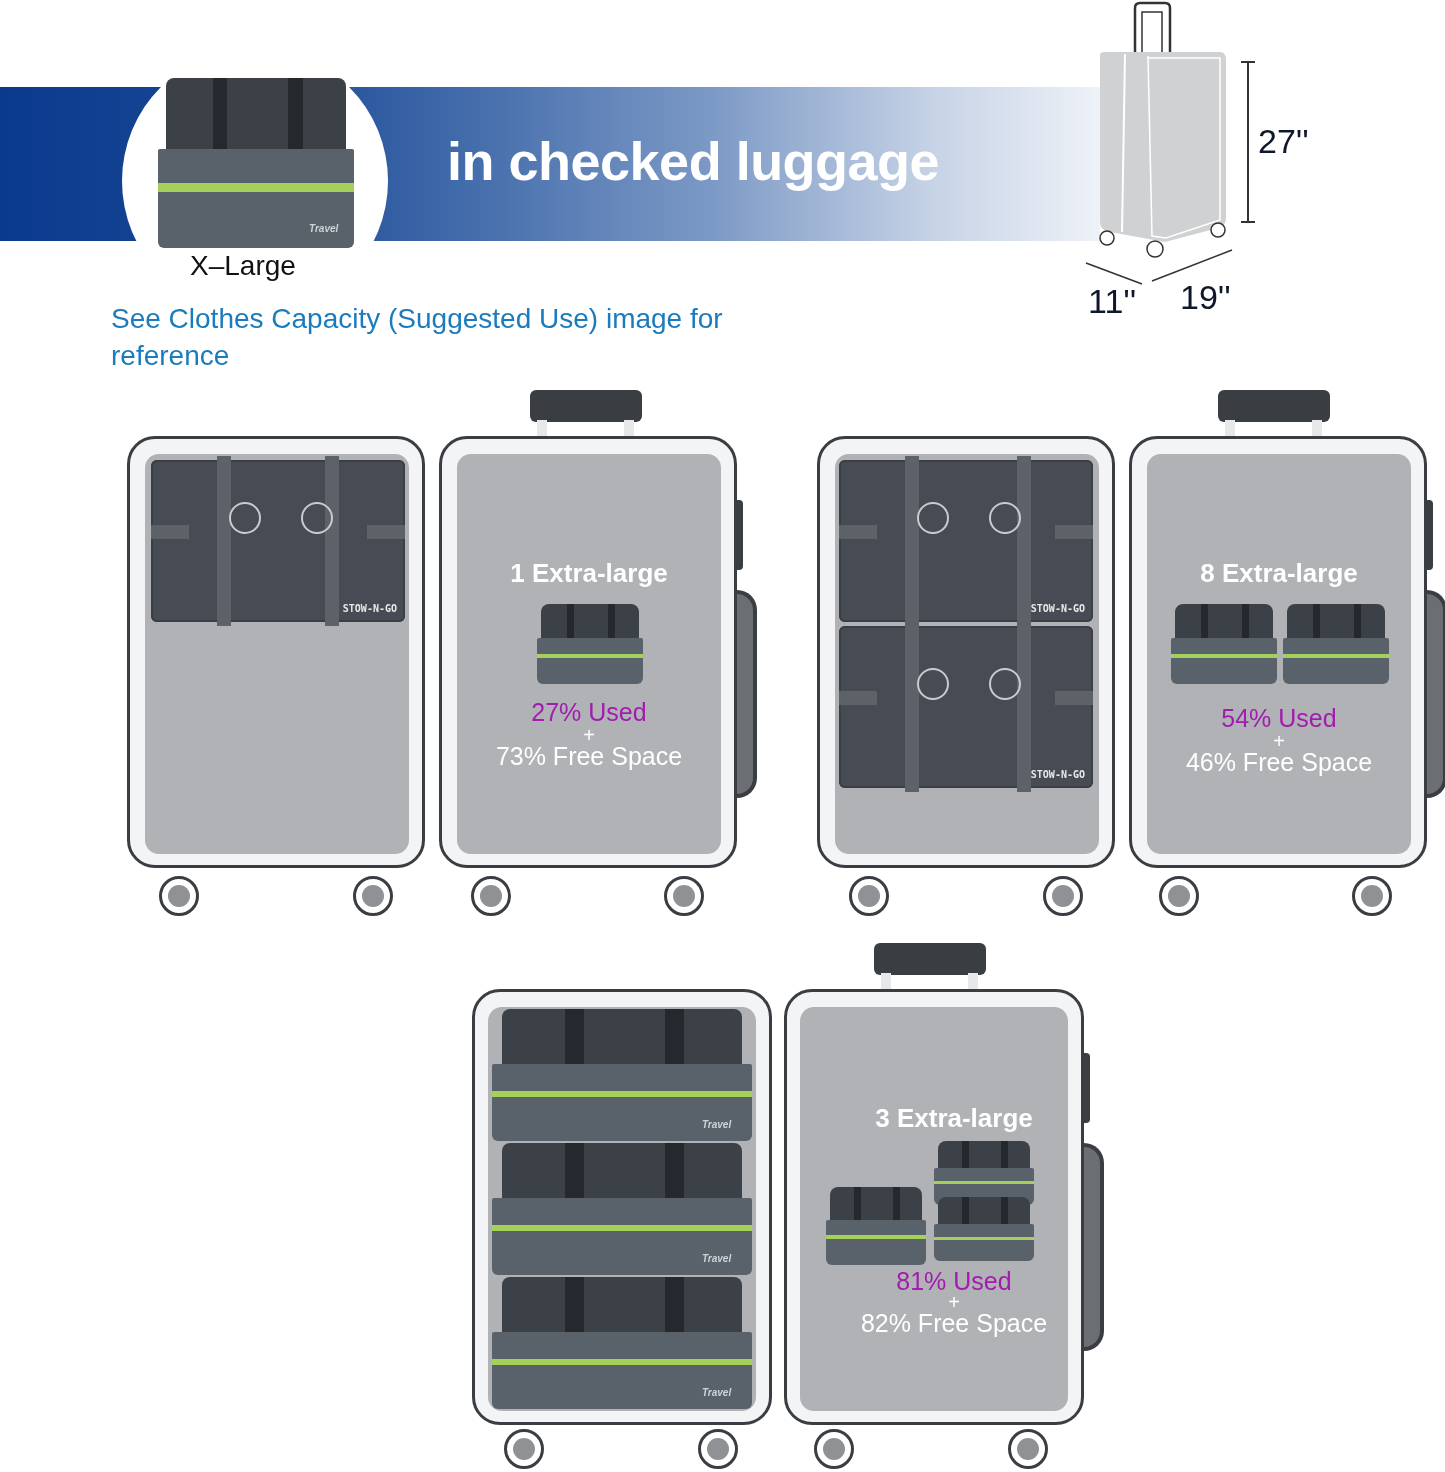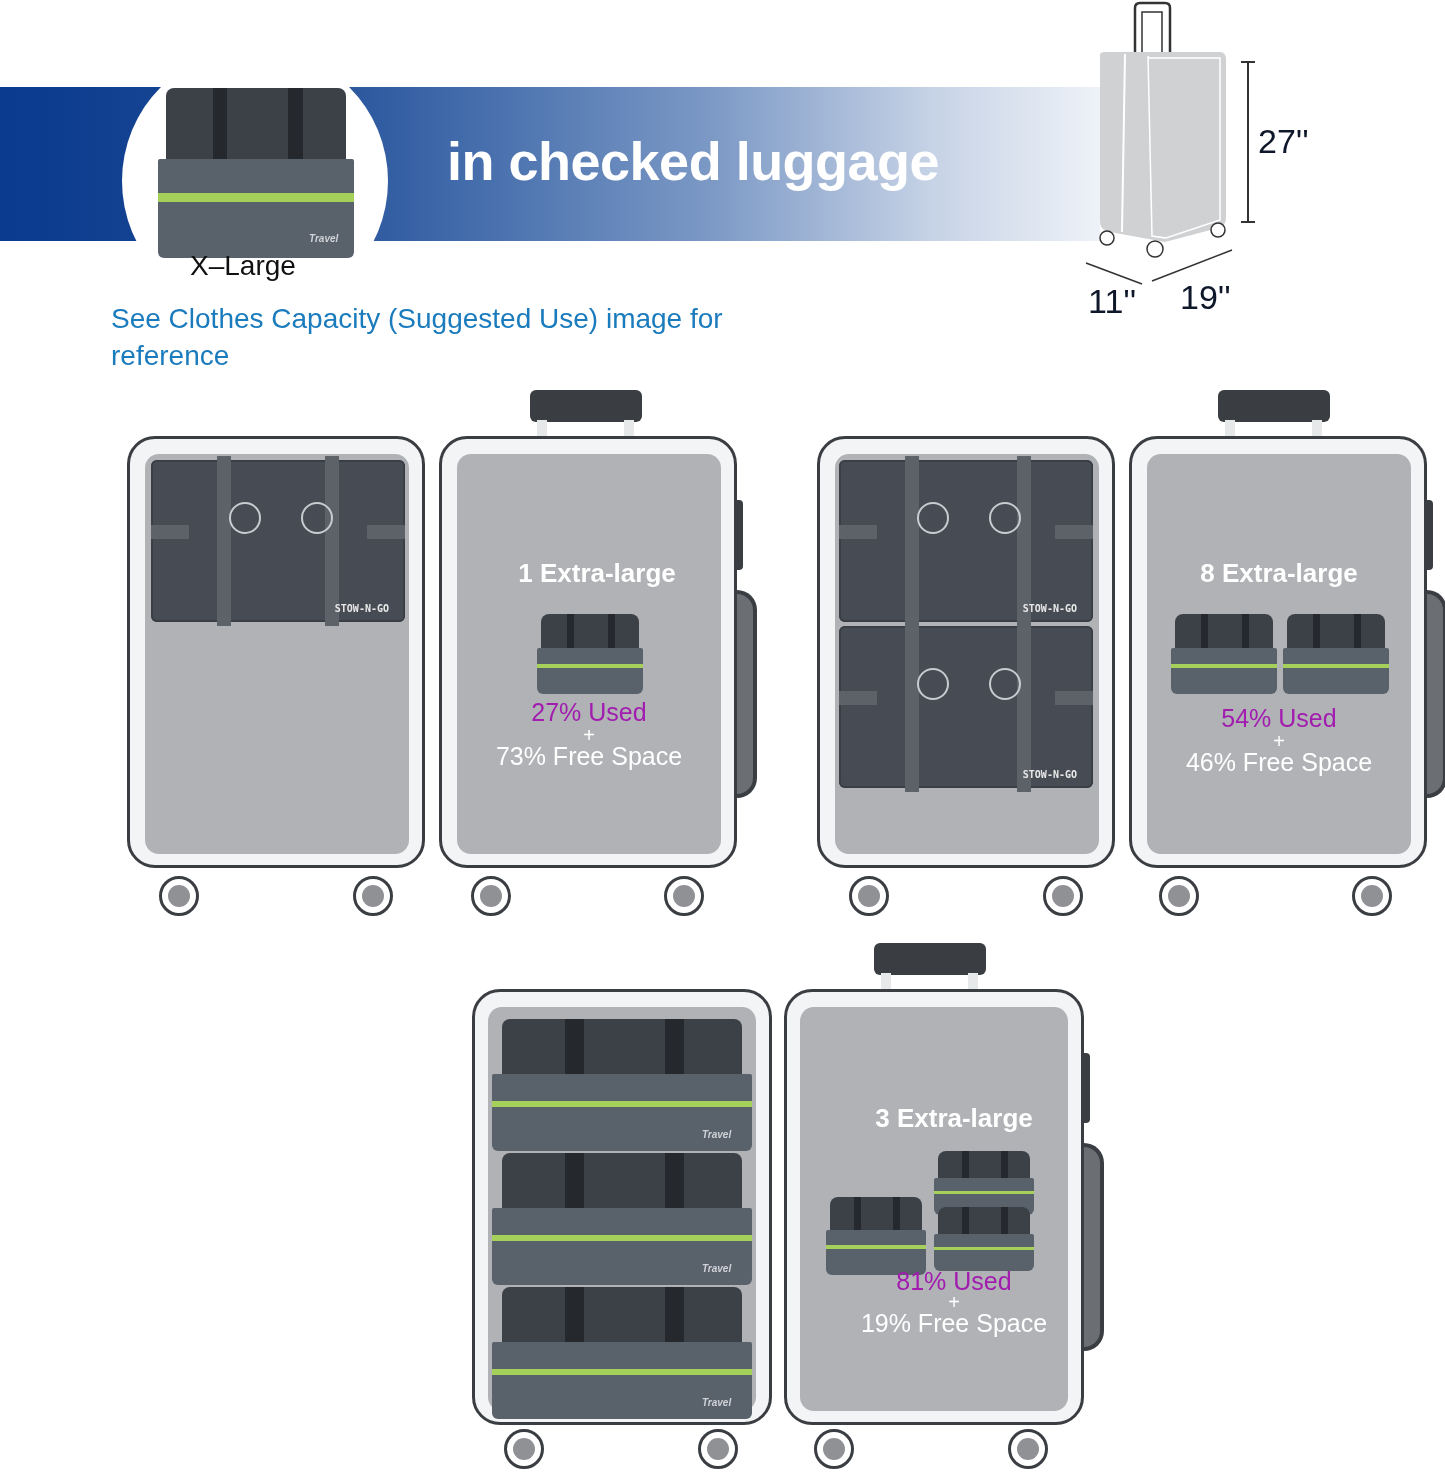--- a/index.html
+++ b/index.html
@@ -12,21 +12,21 @@
   .banner-circle { left:122px; top:48px; width:266px; height:266px; border-radius:50%; background:#ffffff; }
   .banner-title { left:447px; top:130px; color:#ffffff; font-size:54px; font-weight:bold; letter-spacing:-0.5px; }
   .xlarge-label { left:190px; top:250px; font-size:28px; color:#111; }
   .ref-note { left:111px; top:300px; font-size:28px; color:#1a7bbd; line-height:37px; width:720px; }
 
   
   .dim-svg { left:1080px; top:0px; }
   .dim-text { font-size:34px; color:#0f172a; }
 
   
-  .bag { position:absolute;margin-top:10px; }
+  .bag { position:absolute; }
   .bag .top { position:absolute; left:4%; top:0; width:92%; height:46%; background:#3c4148; border-radius:8px 8px 2px 2px; }
   .bag .top:before, .bag .top:after { content:""; position:absolute; top:0; width:8%; height:100%; background:#25292e; }
   .bag .top:before { left:26%; } .bag .top:after { left:68%; }
   .bag .body { position:absolute; left:0; top:42%; width:100%; height:58%; background:#59616b; border-radius:2px 2px 6px 6px; }
   .bag .zip { position:absolute; left:0; top:62%; width:100%; height:5%; background:#a5d15a; }
   .bag .brand { position:absolute; right:8%; bottom:8%; color:#cfd3d8; font-style:italic; font-weight:bold; font-size:10px; }
 
   
   .case { position:absolute; }
   .shell { position:absolute; background:#f3f4f5; border:3px solid #3a3d42; border-radius:28px; box-sizing:border-box; }
@@ -35,21 +35,21 @@
   .handle-rod { position:absolute; width:10px; height:16px; background:#e7e8ea; }
   .side-handle { position:absolute; width:16px; border:4px solid #3a3d42; border-left:none; border-radius:0 20px 20px 0; background:#6b6e73; }
   .side-bump { position:absolute; width:6px; height:70px; background:#3a3d42; border-radius:0 4px 4px 0; }
   .wheel { position:absolute; width:40px; height:40px; border-radius:50%; background:#ffffff; border:3px solid #3a3d42; box-sizing:border-box; }
   .wheel:after { content:""; position:absolute; left:6px; top:6px; width:22px; height:22px; border-radius:50%; background:#8f9194; }
 
   .flat-bag { position:absolute; background:#474c54; border-radius:6px; box-shadow: inset 0 0 0 2px #3a3e45; }
   .flat-bag .strap { position:absolute; top:-4px; width:14px; height:calc(100% + 8px); background:#5d6168; }
   .flat-bag .tab { position:absolute; top:40%; width:38px; height:14px; background:#5d6168; }
   .flat-bag .ring { position:absolute; top:26%; width:28px; height:28px; border:2px solid #c8cbd0; border-radius:50%; }
-  .flat-bag .logo { position:absolute; right:16px; bottom:8px; color:#e8e8e8; font-weight:bold; font-size:10px; font-family:"DejaVu Sans Mono", monospace; }
+  .flat-bag .logo { position:absolute; right:8px; bottom:8px; color:#e8e8e8; font-weight:bold; font-size:10px; font-family:"DejaVu Sans Mono", monospace; }
 
   .panel-title { position:absolute; color:#ffffff; font-weight:bold; font-size:26px; text-align:center; width:100%; }
   .used { position:absolute; color:#a21caf; font-size:25px; text-align:center; width:100%; }
   .plus { position:absolute; color:#ffffff; font-size:20px; text-align:center; width:100%; }
   .free { position:absolute; color:#ffffff; font-size:25px; text-align:center; width:100%; }
 </style>
 </head>
 <body>
 
 <div class="abs banner"></div>
@@ -97,21 +97,21 @@
   <div class="flat-bag" style="left:24px;top:70px;width:254px;height:162px;">
     <div class="strap" style="left:66px;"></div>
       <div class="strap" style="left:174px;"></div>
     <div class="tab" style="left:0;"></div>
       <div class="tab" style="right:0;"></div>
     <div class="ring" style="left:78px;"></div>
       <div class="ring" style="left:150px;"></div>
     <div class="logo">STOW-N-GO</div>
   </div>
   <div style="position:absolute;left:330px;top:64px;width:264px;height:400px;">
-    <div class="panel-title" style="top:104px;margin-left:8px;">1 Extra-large</div>
+    <div class="panel-title" style="top:104px;">1 Extra-large</div>
     <div class="bag" style="left:80px;top:150px;width:106px;height:80px;">
         <div class="top"></div>
         <div class="body"></div>
         <div class="zip"></div>
       </div>
     <div class="used" style="top:244px;">27% Used</div>
     <div class="plus" style="top:270px;">+</div>
     <div class="free" style="top:288px;">73% Free Space</div>
   </div>
   <div class="wheel" style="left:32px;top:486px;"></div>
@@ -210,19 +210,19 @@
         <div class="body"></div>
         <div class="zip"></div>
       </div>
     <div class="bag" style="left:134px;top:190px;width:100px;height:64px;">
         <div class="top"></div>
         <div class="body"></div>
         <div class="zip"></div>
       </div>
     <div class="used" style="top:260px;">81% Used</div>
     <div class="plus" style="top:284px;">+</div>
-    <div class="free" style="top:302px;">19% Free Space</div>
+    <div class="free" style="top:302px;">82% Free Space</div>
   </div>
   <div class="wheel" style="left:32px;top:486px;"></div>
     <div class="wheel" style="left:226px;top:486px;"></div>
   <div class="wheel" style="left:342px;top:486px;"></div>
     <div class="wheel" style="left:536px;top:486px;"></div>
 </div>
 
 </body></html>

